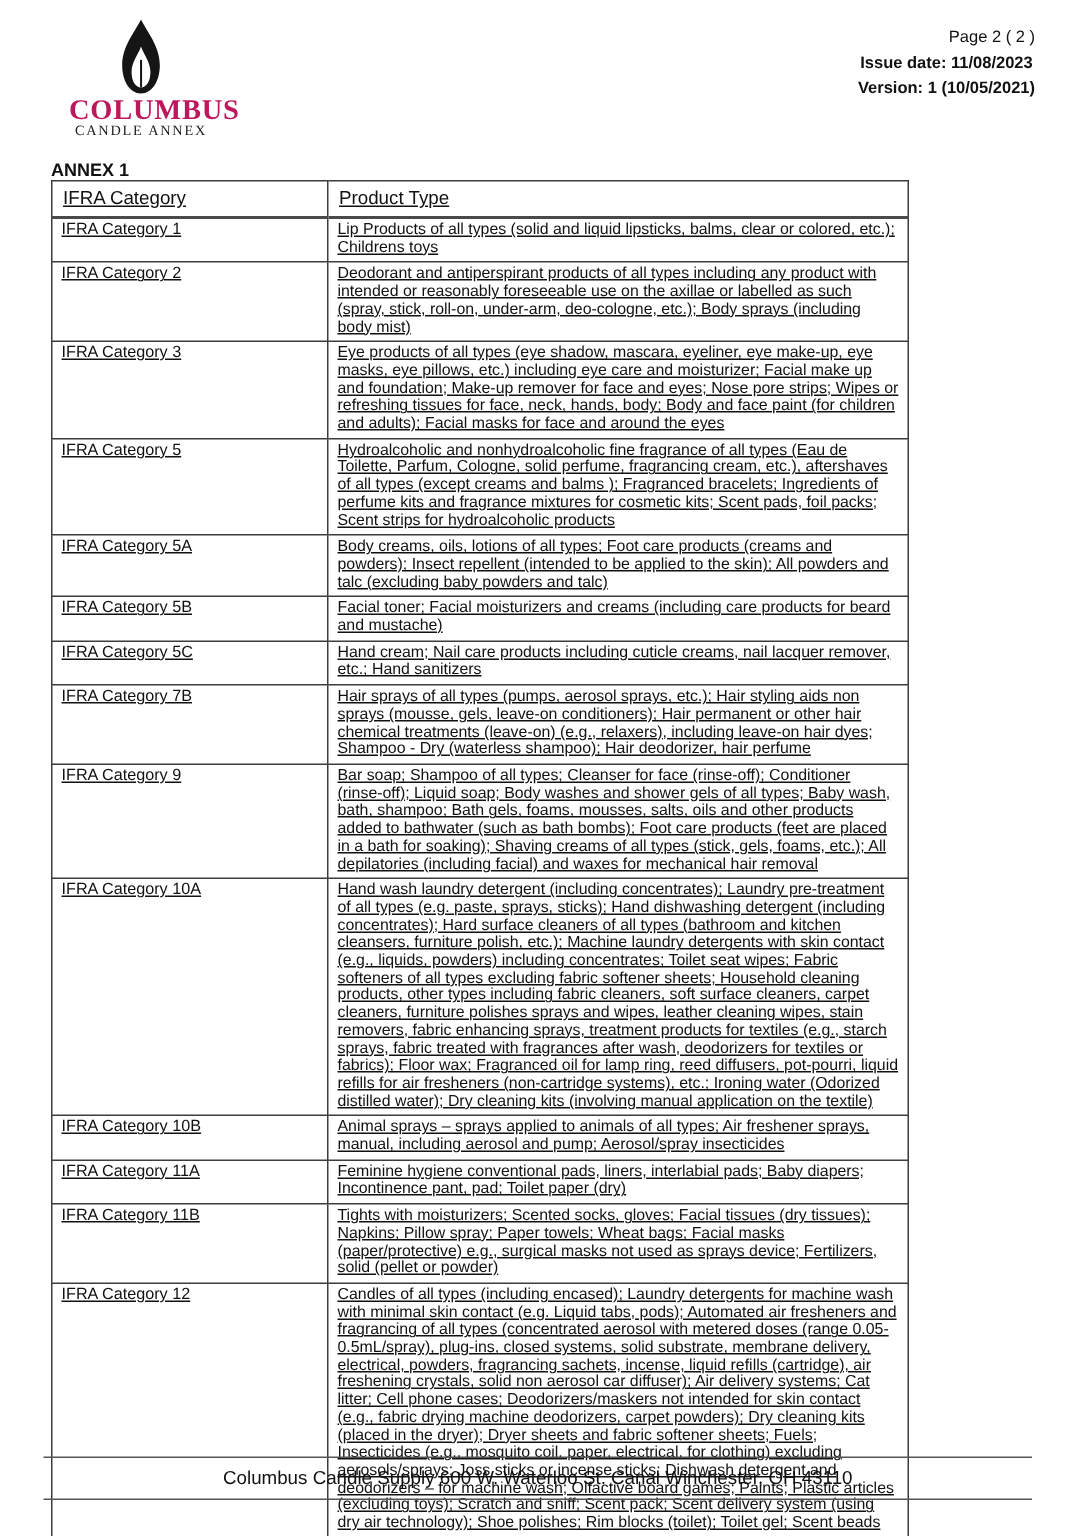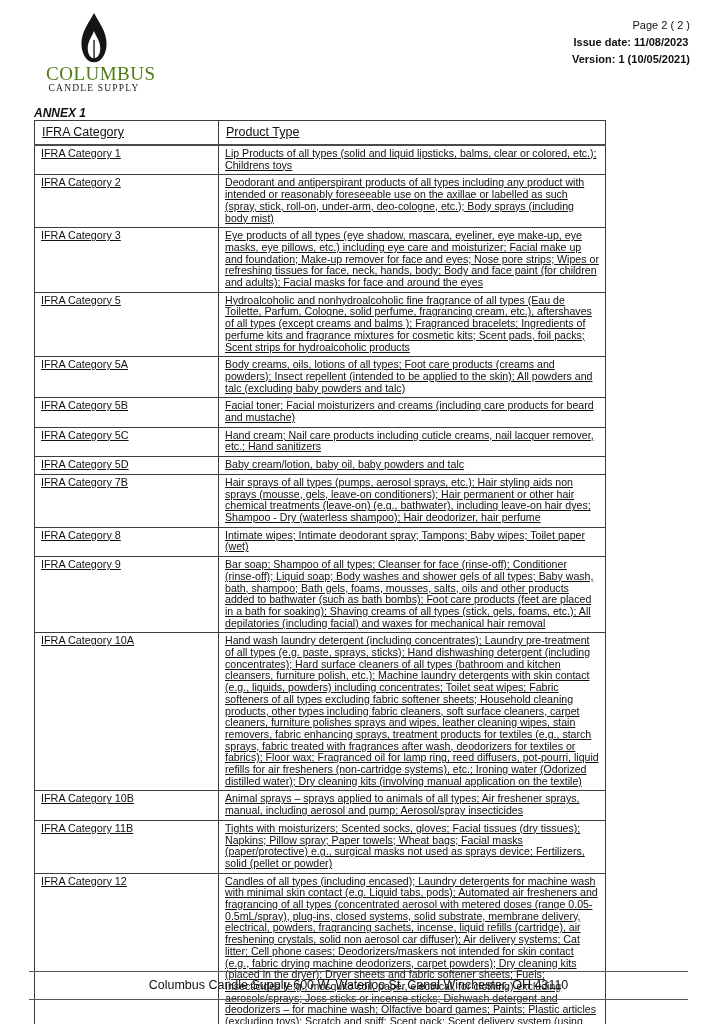--- a/index.html
+++ b/index.html
@@ -18,43 +18,42 @@
   .header {
     display: flex;
     justify-content: space-between;
     align-items: flex-start;
     padding: 13px 34px 0 46px;
   }
   .logo { text-align: center; width: 96px; }
   .logo svg { display: block; margin: 0 auto; }
   .logo-title {
     font-family: "Liberation Serif", "DejaVu Serif", serif;
-    font-weight: normal;
+    font-weight: bold;
     font-size: 19px;
     letter-spacing: 0.5px;
     line-height: 18px;
-    color: #4d7c0f;
+    color: #be185d;
     white-space: nowrap;
   }
   .logo-sub {
     font-family: "Liberation Serif", "DejaVu Serif", serif;
     font-size: 9.5px;
     letter-spacing: 1.2px;
     line-height: 11px;
     color: #1a1a1a;
     white-space: nowrap;
   }
   .meta { text-align: right; font-size: 11px; line-height: 17px; padding-top: 4px; }
   .meta-bold { font-weight: bold; text-align: center; }
   
   .annex {
     margin: 12px 34px 0 34px;
     font-size: 12px;
     font-weight: bold;
-    font-style: italic;
   }
   .intro {
     margin: 15px 34px 11px 34px;
     font-size: 12px;
     line-height: 15.5px;
     max-width: 660px;
   }
   
   .ifra-table {
     margin: 0 34px;
@@ -102,21 +101,21 @@
 <div class="page">
 
   <div class="header">
     <div class="logo">
       <svg width="36" height="52" viewBox="0 0 40 58" aria-hidden="true">
         <path d="M20 0 C15 10 6 20 6 34 C6 46 12 55 20 55 C28 55 34 46 34 34 C34 20 25 10 20 0 Z" fill="#151515"></path>
         <path d="M20 20 C17.5 27 13 31.5 13 39 C13 46 16 50.5 20 50.5 C24 50.5 27 46 27 39 C27 31.5 22.5 27 20 20 Z" fill="#ffffff"></path>
         <rect x="19.3" y="30" width="1.5" height="20.5" fill="#151515"></rect>
       </svg>
       <div class="logo-title">COLUMBUS</div>
-      <div class="logo-sub">CANDLE SUPPLY</div>
+      <div class="logo-sub">CANDLE ANNEX</div>
     </div>
     <div class="meta">
       <div>Page 2  ( 2 )</div>
       <div class="meta-bold">Issue date: 11/08/2023</div>
       <div class="meta-bold">Version: 1 (10/05/2021)</div>
     </div>
   </div>
 
   <div class="annex">ANNEX 1</div>
 
@@ -151,42 +150,38 @@
         </tr>
         <tr>
           <td class="cat-cell">IFRA Category 5B</td>
           <td class="type-cell">Facial toner; Facial moisturizers and creams (including care products for beard and mustache)</td>
         </tr>
         <tr>
           <td class="cat-cell">IFRA Category 5C</td>
           <td class="type-cell">Hand cream; Nail care products including cuticle creams, nail lacquer remover, etc.; Hand sanitizers</td>
         </tr>
         <tr>
-          <td class="cat-cell">IFRA Category 5D</td>
-          <td class="type-cell">Baby cream/lotion, baby oil, baby powders and talc</td>
-        </tr>
-        <tr>
           <td class="cat-cell">IFRA Category 7B</td>
-          <td class="type-cell">Hair sprays of all types (pumps, aerosol sprays, etc.); Hair styling aids non sprays (mousse, gels, leave-on conditioners); Hair permanent or other hair chemical treatments (leave-on) (e.g., bathwater), including leave-on hair dyes; Shampoo - Dry (waterless shampoo); Hair deodorizer, hair perfume</td>
-        </tr>
-        <tr>
-          <td class="cat-cell">IFRA Category 8</td>
-          <td class="type-cell">Intimate wipes; Intimate deodorant spray; Tampons; Baby wipes; Toilet paper (wet)</td>
+          <td class="type-cell">Hair sprays of all types (pumps, aerosol sprays, etc.); Hair styling aids non sprays (mousse, gels, leave-on conditioners); Hair permanent or other hair chemical treatments (leave-on) (e.g., relaxers), including leave-on hair dyes; Shampoo - Dry (waterless shampoo); Hair deodorizer, hair perfume</td>
         </tr>
         <tr>
           <td class="cat-cell">IFRA Category 9</td>
           <td class="type-cell">Bar soap; Shampoo of all types; Cleanser for face (rinse-off); Conditioner (rinse-off); Liquid soap; Body washes and shower gels of all types; Baby wash, bath, shampoo; Bath gels, foams, mousses, salts, oils and other products added to bathwater (such as bath bombs); Foot care products (feet are placed in a bath for soaking); Shaving creams of all types (stick, gels, foams, etc.); All depilatories (including facial) and waxes for mechanical hair removal</td>
         </tr>
         <tr>
           <td class="cat-cell">IFRA Category 10A</td>
           <td class="type-cell">Hand wash laundry detergent (including concentrates); Laundry pre-treatment of all types (e.g. paste, sprays, sticks); Hand dishwashing detergent (including concentrates); Hard surface cleaners of all types (bathroom and kitchen cleansers, furniture polish, etc.); Machine laundry detergents with skin contact (e.g., liquids, powders) including concentrates; Toilet seat wipes; Fabric softeners of all types excluding fabric softener sheets; Household cleaning products, other types including fabric cleaners, soft surface cleaners, carpet cleaners, furniture polishes sprays and wipes, leather cleaning wipes, stain removers, fabric enhancing sprays, treatment products for textiles (e.g., starch sprays, fabric treated with fragrances after wash, deodorizers for textiles or fabrics); Floor wax; Fragranced oil for lamp ring, reed diffusers, pot-pourri, liquid refills for air fresheners (non-cartridge systems), etc.; Ironing water (Odorized distilled water); Dry cleaning kits (involving manual application on the textile)</td>
         </tr>
         <tr>
           <td class="cat-cell">IFRA Category 10B</td>
           <td class="type-cell">Animal sprays – sprays applied to animals of all types; Air freshener sprays, manual, including aerosol and pump; Aerosol/spray insecticides</td>
+        </tr>
+        <tr>
+          <td class="cat-cell">IFRA Category 11A</td>
+          <td class="type-cell">Feminine hygiene conventional pads, liners, interlabial pads; Baby diapers; Incontinence pant, pad; Toilet paper (dry)</td>
         </tr>
         <tr>
           <td class="cat-cell">IFRA Category 11B</td>
           <td class="type-cell">Tights with moisturizers; Scented socks, gloves; Facial tissues (dry tissues); Napkins; Pillow spray; Paper towels; Wheat bags; Facial masks (paper/protective) e.g., surgical masks not used as sprays device; Fertilizers, solid (pellet or powder)</td>
         </tr>
         <tr>
           <td class="cat-cell">IFRA Category 12</td>
           <td class="type-cell">Candles of all types (including encased); Laundry detergents for machine wash with minimal skin contact (e.g. Liquid tabs, pods); Automated air fresheners and fragrancing of all types (concentrated aerosol with metered doses (range 0.05-0.5mL/spray), plug-ins, closed systems, solid substrate, membrane delivery, electrical, powders, fragrancing sachets, incense, liquid refills (cartridge), air freshening crystals, solid non aerosol car diffuser); Air delivery systems; Cat litter; Cell phone cases; Deodorizers/maskers not intended for skin contact (e.g., fabric drying machine deodorizers, carpet powders); Dry cleaning kits (placed in the dryer); Dryer sheets and fabric softener sheets; Fuels; Insecticides (e.g., mosquito coil, paper, electrical, for clothing) excluding aerosols/sprays; Joss sticks or incense sticks; Dishwash detergent and deodorizers – for machine wash; Olfactive board games; Paints; Plastic articles (excluding toys); Scratch and sniff; Scent pack; Scent delivery system (using dry air technology); Shoe polishes; Rim blocks (toilet); Toilet gel; Scent beads</td>
         </tr>
       </tbody>

